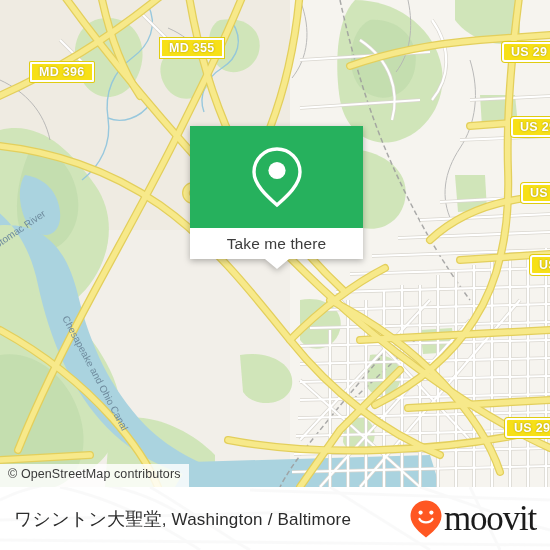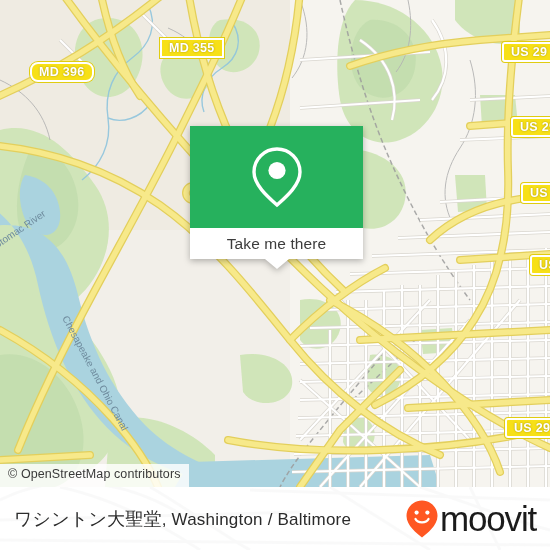--- a/index.html
+++ b/index.html
@@ -110,20 +110,21 @@
     display: flex;
     align-items: center;
     gap: 1px;
   }
   #brand-wordmark {
     font-size: 35px;
     line-height: 35px;
     color: #1b1b1b;
     letter-spacing: -1.2px;
     font-weight: 400;
+    font-family: Liberation Serif, serif;
   }
 </style>
 </head>
 <body>
 
 <div id="app">
 
   <div id="map">
     <svg width="550" height="487" viewBox="0 0 550 487" xmlns="http://www.w3.org/2000/svg">
       <defs>
@@ -341,21 +342,21 @@
 
         <g font-family="Liberation Sans, sans-serif" fill="#6f8c9e" font-size="10">
           <text x="-8" y="252" transform="rotate(-34 -8 252)">Potomac River</text>
           <text x="62" y="318" transform="rotate(62 62 318)">Chesapeake and Ohio Canal</text>
         </g>
       </g>
     </svg>
 
     <div>
       <div style="position:absolute;left:30px;top:62px">
-        <span class="shield" style="display:inline-block;background:#f7e017;border:2px solid #ffffff;border-radius:8px;padding:1px 7px;font-size:12.5px;font-weight:bold;color:#ffffff;text-shadow:0 0 2px rgba(0,0,0,.35);letter-spacing:.3px;box-shadow:0 0 0 1px #e0cc10">MD 396</span>
+        <span class="shield" style="display:inline-block;background:#f7e017;border:2px solid #ffffff;border-radius:1px;padding:1px 7px;font-size:12.5px;font-weight:bold;color:#ffffff;text-shadow:0 0 2px rgba(0,0,0,.35);letter-spacing:.3px;box-shadow:0 0 0 1px #e0cc10">MD 396</span>
       </div>
       <div style="position:absolute;left:160px;top:38px">
         <span style="display:inline-block;background:#f7e017;border:2px solid #ffffff;border-radius:0;padding:1px 7px;font-size:12.5px;font-weight:bold;color:#ffffff;text-shadow:0 0 2px rgba(0,0,0,.35);letter-spacing:.3px;box-shadow:0 0 0 1px #e0cc10">MD 355</span>
       </div>
       <div style="position:absolute;left:502px;top:42px">
         <span style="display:inline-block;background:#f7e017;border:2px solid #ffffff;border-radius:3px;padding:1px 7px;font-size:12.5px;font-weight:bold;color:#ffffff;text-shadow:0 0 2px rgba(0,0,0,.35);letter-spacing:.3px;box-shadow:0 0 0 1px #e0cc10;white-space:nowrap">US 29</span>
       </div>
       <div style="position:absolute;left:511px;top:117px">
         <span style="display:inline-block;background:#f7e017;border:2px solid #ffffff;border-radius:3px;padding:1px 7px;font-size:12.5px;font-weight:bold;color:#ffffff;text-shadow:0 0 2px rgba(0,0,0,.35);letter-spacing:.3px;box-shadow:0 0 0 1px #e0cc10;white-space:nowrap">US 29</span>
       </div>

